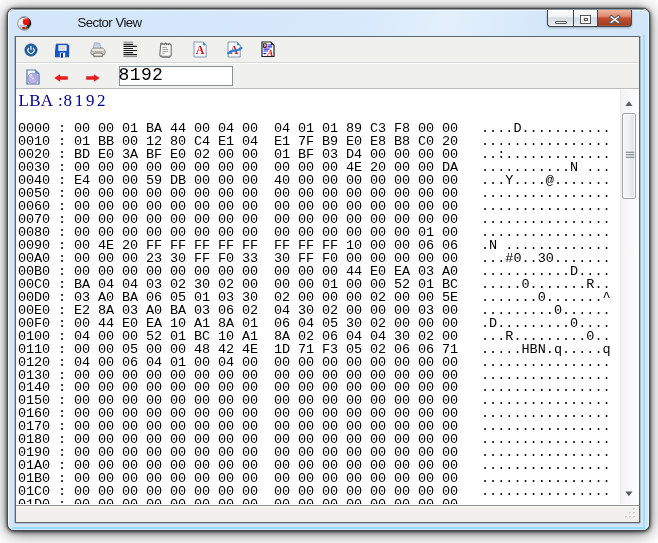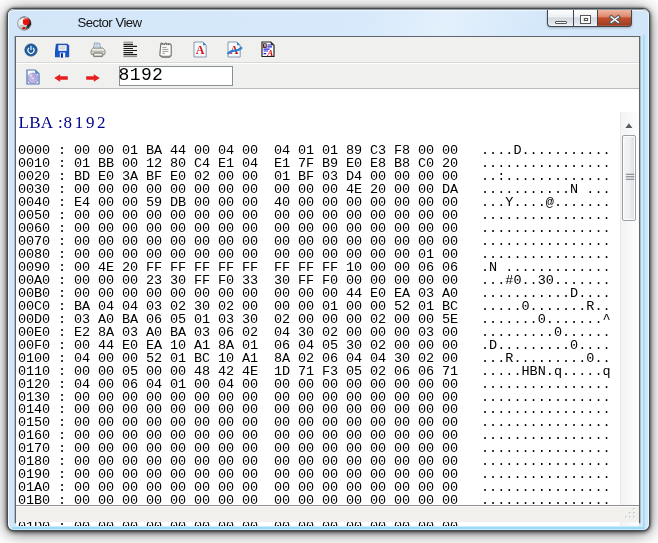--- a/index.html
+++ b/index.html
@@ -30,21 +30,21 @@
 .glyphmax{position:absolute;left:6px;top:5px;width:11px;height:9px;background:transparent;border:1px solid #555;
   box-shadow:inset 0 0 0 1.5px #fff;}
 .glyphmax i{position:absolute;left:2.5px;top:2px;width:4px;height:3px;border:1px solid #555;display:block;background:#fff;}
 
 #client{position:absolute;left:7px;top:27px;width:625px;height:487px;border:1px solid #60666c;background:#ffffff;box-shadow:-0.7px 0 0 rgba(100,106,112,0.5),0.7px 0 0 rgba(100,106,112,0.5),0 0.7px 0 rgba(100,106,112,0.4);}
 #tb1{position:absolute;left:0;top:0;right:0;height:26px;background:#f0f0ef;border-bottom:1px solid #d8d8d8;}
 #tb2{position:absolute;left:0;top:27px;right:0;height:25px;background:#f0f0ef;border-bottom:1px solid #bcbcbc;}
 .ticon{position:absolute;top:5px;}
 #field{position:absolute;left:103px;top:29px;width:114px;height:20px;background:#fff;border:1px solid #878f98;
   font-family:"Liberation Mono",monospace;font-size:18px;letter-spacing:0.4px;color:#000;padding:0;text-indent:-1.5px;line-height:16.4px;}
-#content{position:absolute;left:0;top:53px;right:0;height:414px;background:#fff;overflow:hidden;margin-top:22px;}
+#content{position:absolute;left:0;top:53px;right:0;height:414px;background:#fff;overflow:hidden;}
 #lbaline{position:absolute;left:0;top:0.8px;height:16px;width:100%;font-family:"Liberation Serif",serif;
   font-size:17px;color:#00008c;}
 #hexpre{position:absolute;left:2px;top:33.4px;margin:0;font-family:Liberation Mono, monospace;
   font-size:13.5px;line-height:12.95px;color:#000;letter-spacing:-0.1px;}
 #ascpre{position:absolute;left:465px;top:33.4px;margin:0;font-family:"Liberation Mono",monospace;
   font-size:13.5px;line-height:12.95px;color:#000;}
 
 #vscroll{position:absolute;right:0px;top:0;width:19px;height:414px;background:linear-gradient(90deg,#f2f3f4 0%,#fdfdfd 100%);border-left:1px solid #eaeaea;}
 #thumb{position:absolute;left:1px;top:23px;width:14px;height:86px;border:1px solid #9aa0a6;border-radius:2px;
   background:linear-gradient(90deg,#f5f6f7 0%,#eef0f2 50%,#dcdfe3 100%);box-shadow:inset 0 0 0 1px #fdfdfe;}

